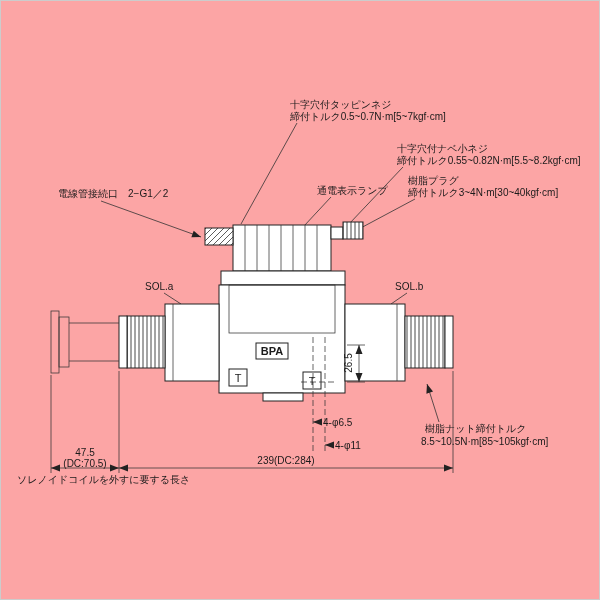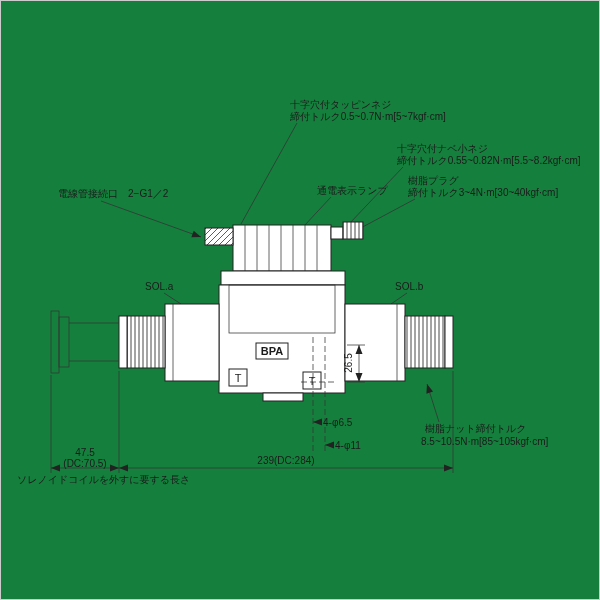--- a/index.html
+++ b/index.html
@@ -1,21 +1,21 @@
 <!DOCTYPE html>
 <html><head>
 <meta charset="utf-8">
 <style>
   html,body{margin:0;padding:0;background:#fff;}
   .frame{
     position:relative;
     width:600px;height:600px;
     box-sizing:border-box;
     border:1px solid #cccccc;
-    background:#15803d;
+    background:#fca5a5;
     overflow:hidden;
   }
   svg{display:block;}
   .t{font-family:"Liberation Sans","DejaVu Sans",sans-serif;font-size:10px;fill:#1a1a1a;}
   .t11{font-size:11px;}
   .tm{text-anchor:middle;}
   .bold{font-weight:bold;}
   .ln{stroke:#222;stroke-width:1;fill:none;}
   .lnf{stroke:#222;stroke-width:1;fill:#ffffff;}
   .thin{stroke:#333;stroke-width:0.75;fill:none;}

